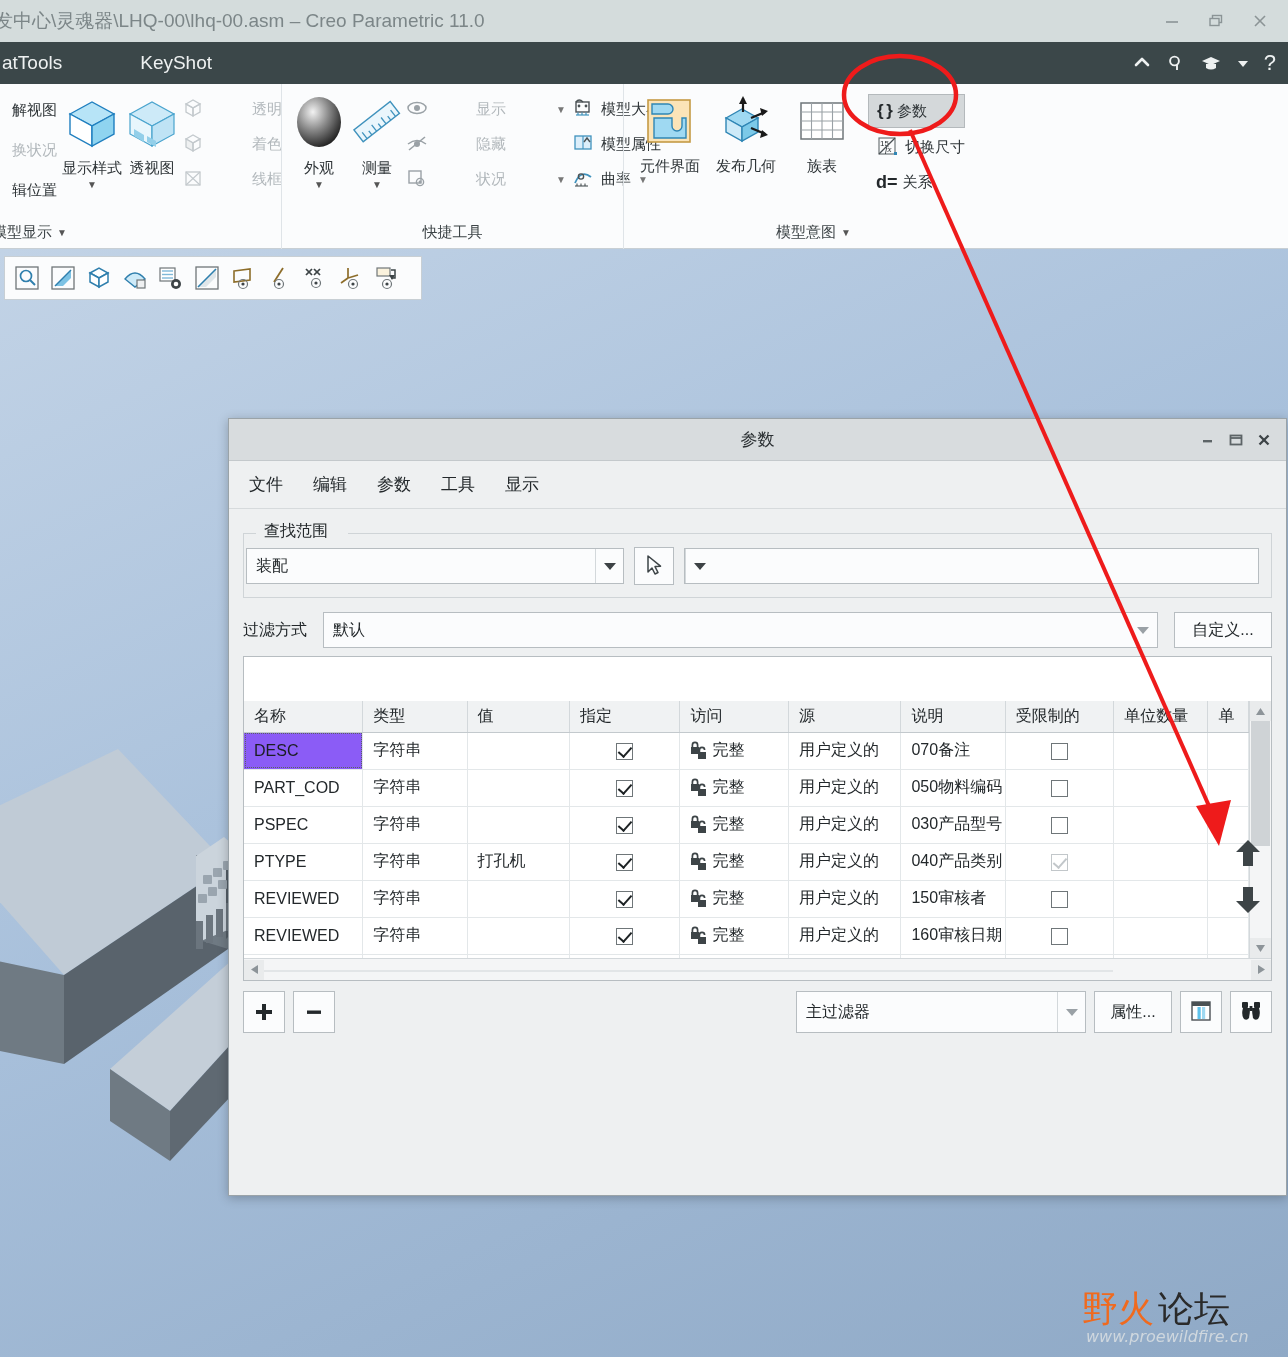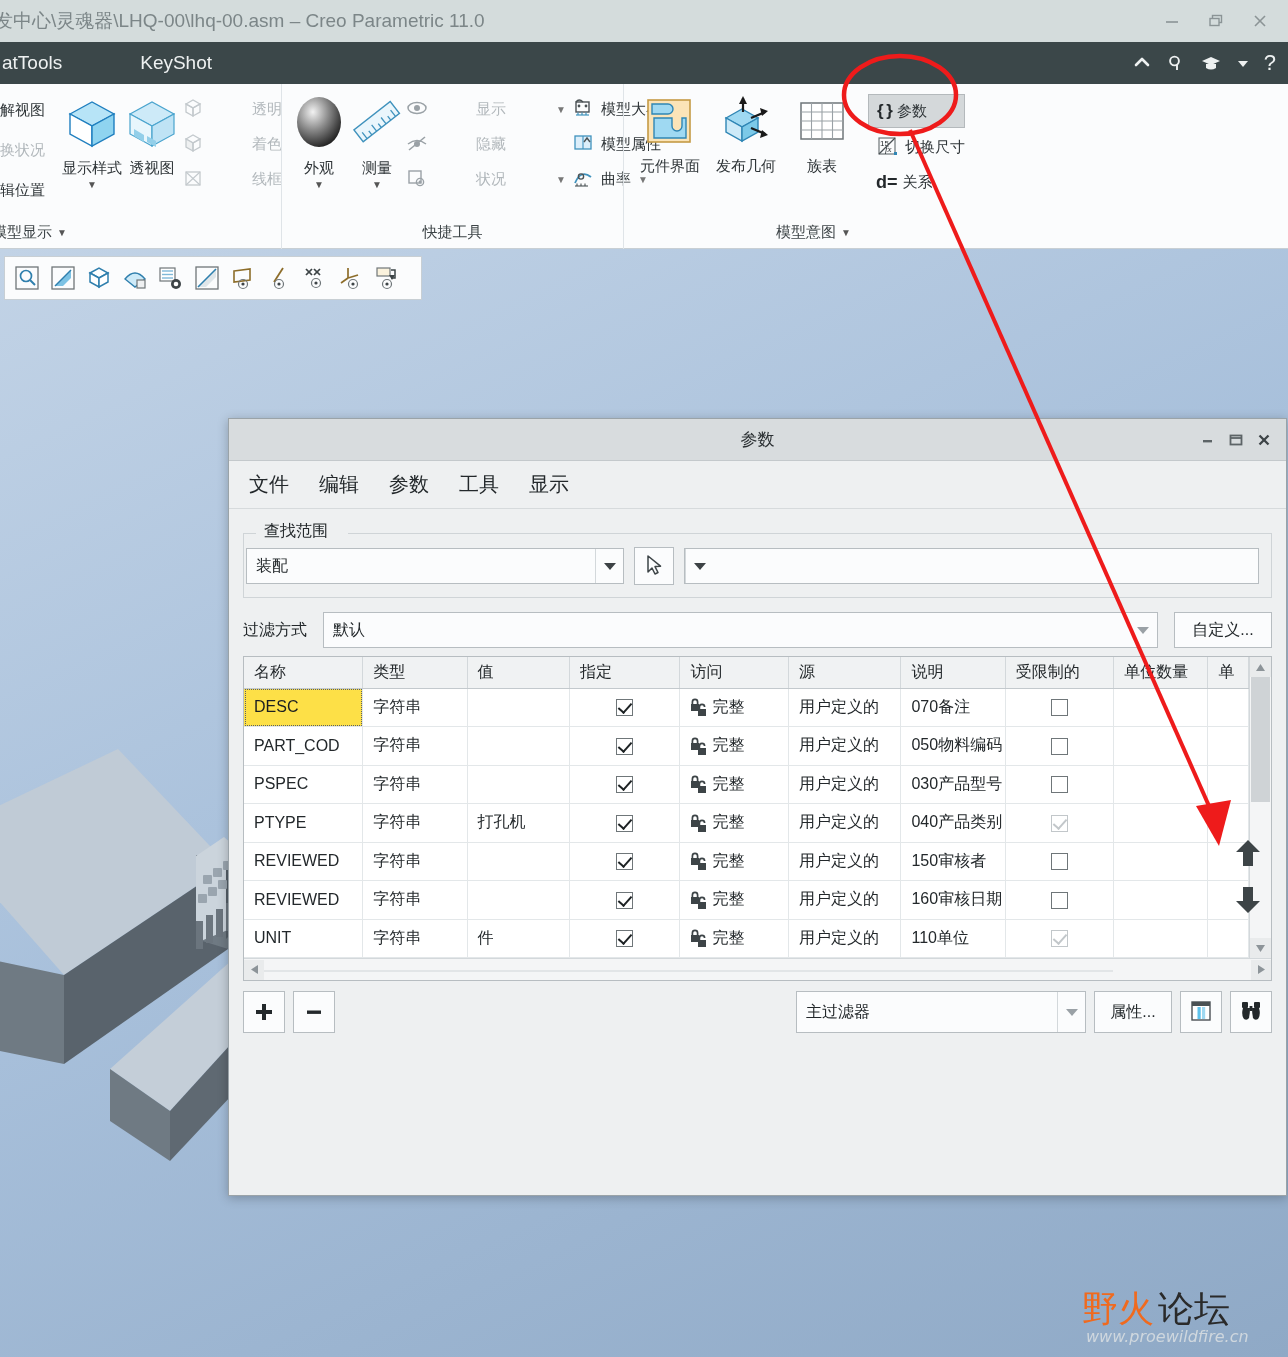--- a/index.html
+++ b/index.html
@@ -53,21 +53,21 @@
   .rgroup-title .caret{ font-size:10px; color:#555; }
 
   .bigbtn{ width:76px; display:flex; flex-direction:column; align-items:center; padding-top:4px; }
   .bigbtn .lbl{ font-size:15px; color:#2f3538; margin-top:4px; white-space:nowrap;}
   .bigbtn .caret{ font-size:10px; color:#555; margin-top:1px;}
   .smallcol{ display:flex; flex-direction:column; gap:4px; padding-top:4px;}
   .smallbtn{ display:flex; align-items:center; gap:5px; font-size:15px; color:#2f3538; white-space:nowrap; height:31px;}
   .smallbtn.disabled{ color:#b2b8bc;gap:48px;}
   .smallbtn .caret{ font-size:10px; color:#777; margin-left:2px;}
 
-  .cutlabels{ position:absolute; left:0; top:0; width:62px; height:165px;
+  .cutlabels{ position:absolute; left:12px; top:0; width:62px; height:165px;
               display:flex; flex-direction:column; justify-content:flex-start; }
   .cutlabels div{ font-size:15px; color:#2f3538; height:40px; display:flex; align-items:center;}
   .cutlabels div.dim{ color:#b2b8bc; }
 
   
   #quickbar{
     position:absolute; left:4px; top:256px; width:418px; height:44px;
     background:#fbfcfd; border:1px solid #c8cfd4;
     display:flex; align-items:center; padding:0 6px; gap:4px;
   }
@@ -93,21 +93,21 @@
   #dlg-title{
     height:42px; background:#d8dcde; display:flex; align-items:center;
     border-bottom:1px solid #c4c9cc; position:relative;
   }
   #dlg-title-text{ position:absolute; left:0; right:0; text-align:center; font-size:17px; color:#2b3033;}
   #dlg-ctrls{ margin-left:auto; display:flex; align-items:center; padding-right:8px; z-index:2;}
   .dbtn{ width:28px; height:28px; display:flex; align-items:center; justify-content:center; color:#4a5053;}
 
   #dlg-menu{ height:48px; background:#eef0f1; display:flex; align-items:center;
              padding-left:20px; gap:30px; border-bottom:1px solid #d6dadc;}
-  .mitem{ font-size:20px; color:#23282b;}
+  .mitem{ font-size:17px; color:#23282b;}
 
   #dlg-body{ flex:1; padding:12px 14px 0 14px; display:flex; flex-direction:column;}
 
   
   .fieldset{ border:1px solid #cfd4d7; border-top:none; position:relative;
              margin-top:12px; padding:14px 12px 12px 2px; }
   .fieldset::before{ content:""; position:absolute; left:0; top:0; width:12px; height:1px; background:#cfd4d7;}
   .fieldset::after{ content:""; position:absolute; right:0; top:0; left:104px; height:1px; background:#cfd4d7;}
   .fs-legend{ position:absolute; top:-12px; left:14px; background:#eef0f1; padding:0 6px; font-size:16px; color:#23282b;}
   .fs-row{ display:flex; align-items:center; gap:10px; }
@@ -123,32 +123,32 @@
   
   #filter-row{ display:flex; align-items:center; gap:16px; margin-top:14px; }
   #filter-label{ font-size:16px; color:#23282b; white-space:nowrap;}
   #filter-combo{ flex:1; }
   #custom-btn{ height:36px; min-width:98px; background:#fbfcfd; border:1px solid #b7bdc1;
                display:flex; align-items:center; justify-content:center; font-size:16px; color:#23282b;}
 
   
   #table-wrap{ margin-top:8px; border:1px solid #b7bdc1; background:#fff;
                display:flex; flex-direction:column; height:325px; }
-  #table-scroll{ flex:1; display:flex; overflow:hidden;}
+  #table-scroll{ flex:1; display:flex; overflow:hidden;margin-top:44px;}
   table.ptable{ border-collapse:collapse; table-layout:fixed; width:100%; }
   table.ptable th{
     background:#f0f2f3; border-right:1px solid #d3d8db; border-bottom:1px solid #c3c9cd;
     font-weight:normal; font-size:16px; color:#23282b; height:31px; text-align:left; padding-left:10px;
   }
   table.ptable td{
     border-right:1px solid #e3e7e9; border-bottom:1px solid #e3e7e9;
     height:37px; font-size:16px; padding-left:10px; color:#23282b; overflow:hidden; white-space:nowrap;
   }
   td.name{ color:#7b8287; }
-  td.name.sel{ background:#fde047; color:#1a1e21; outline:1px dotted #5b6164; outline-offset:-2px;}
+  td.name.sel{ background:#8b5cf6; color:#1a1e21; outline:1px dotted #5b6164; outline-offset:-2px;}
   td.type{ color:#7b8287; }
   td.src{ color:#8d9499; }
   td.desc{ color:#23282b; }
   .cb{ width:17px; height:17px; border:1px solid #6f7679; background:#fff; display:inline-block;
        position:relative; vertical-align:middle;}
   .cb.on::after{ content:""; position:absolute; left:4px; top:0px; width:6px; height:11px;
        border:solid #1d2224; border-width:0 2px 2px 0; transform:rotate(42deg); }
   .cb.dis{ border-color:#c2c7ca; }
   .cb.dis.on::after{ border-color:#c2c7ca; }
   .lock{ display:inline-flex; align-items:center; vertical-align:middle; margin-right:3px;}

